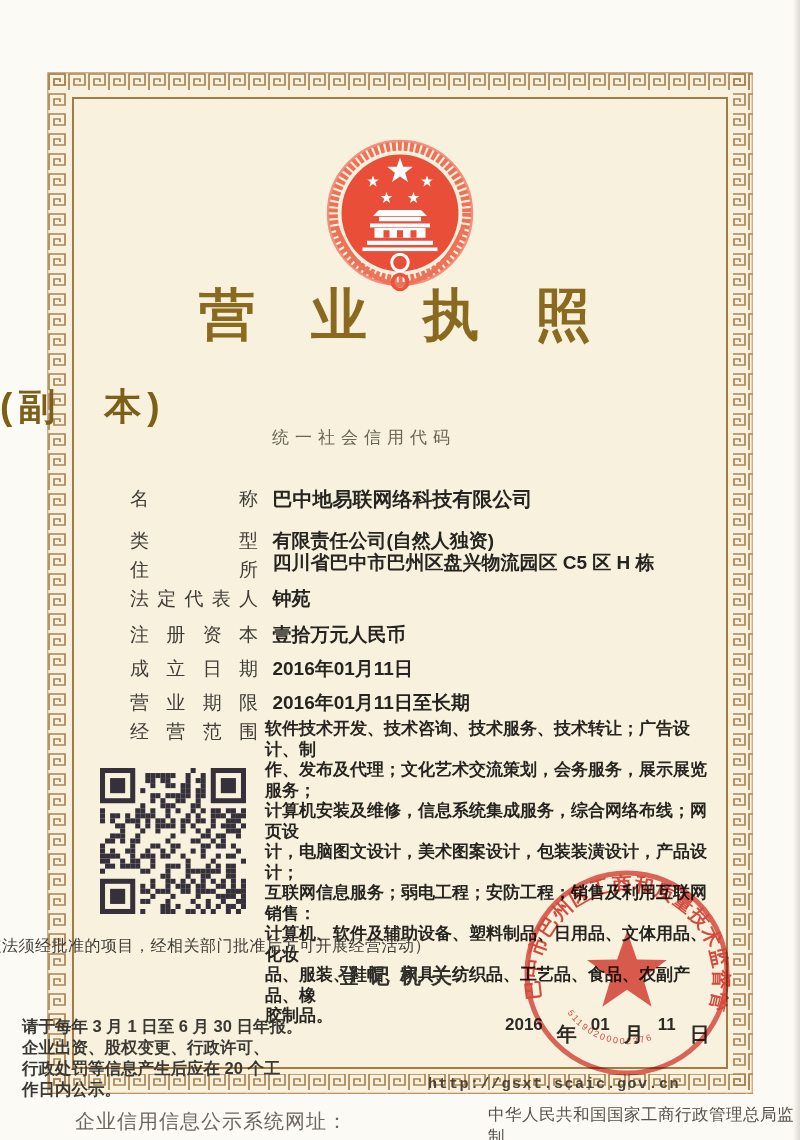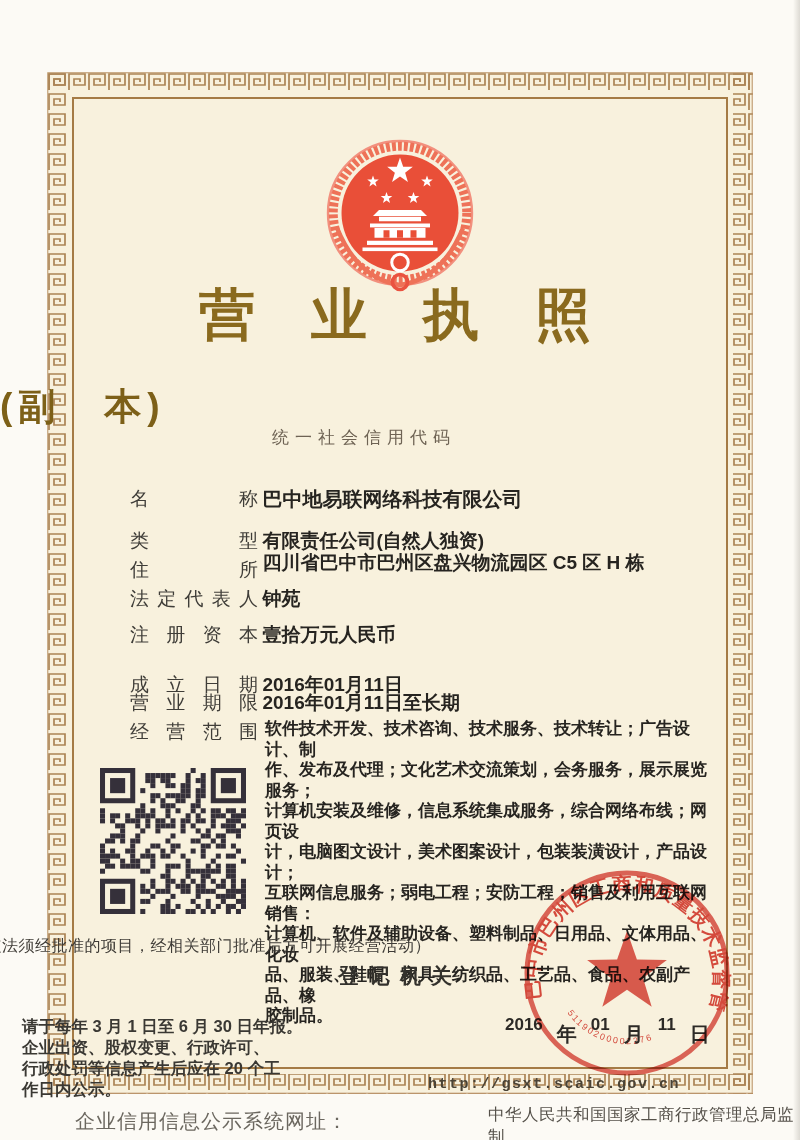--- a/index.html
+++ b/index.html
@@ -19,21 +19,21 @@
   .subtitle{position:absolute;left:0;top:382px;width:100%;z-index:2;
             font-size:37px;font-weight:600;color:#7d6018;letter-spacing:6px;}
   .code-label{position:absolute;left:272px;top:426px;z-index:2;font-size:17px;color:#6e6354;
               letter-spacing:6px;}
   .code-value{position:absolute;left:506px;top:436px;z-index:2;font-size:19px;color:#423e38;
               font-family:"Liberation Mono","DejaVu Sans Mono",monospace;letter-spacing:.5px;}
 
   .row{position:absolute;left:130px;width:600px;z-index:2;white-space:nowrap;}
   .flabel{display:inline-block;width:128px;text-align:justify;text-align-last:justify;
           font-size:19px;color:#3f3d38;vertical-align:top;}
-  .fvalue{display:inline-block;margin-left:0;font-size:19px;font-weight:700;color:#262420;
+  .fvalue{display:inline-block;margin-left:10px;font-size:19px;font-weight:700;color:#262420;
           vertical-align:top;}
   .scope-lines{position:absolute;left:265px;top:719px;width:445px;z-index:2;
                font-size:17px;line-height:20.5px;font-weight:700;color:#262420;}
 
   .qr{position:absolute;left:100px;top:768px;z-index:2;}
 
   .watermark{position:absolute;left:208px;top:586px;z-index:6;font-size:33px;font-weight:700;
              color:#e7231d;white-space:nowrap;letter-spacing:1px;}
 
   .note-line{position:absolute;left:200px;top:936px;width:600px;margin-left:-200px;z-index:2;
@@ -118,21 +118,21 @@
     <span class="fvalue">四川省巴中市巴州区盘兴物流园区 C5 区 H 栋</span>
   </div>
   <div class="row" style="top:586px">
     <span class="flabel">法定代表人</span>
     <span class="fvalue">钟苑</span>
   </div>
   <div class="row" style="top:622px">
     <span class="flabel">注册资本</span>
     <span class="fvalue">壹拾万元人民币</span>
   </div>
-  <div class="row" style="top:672px">
+  <div class="row" style="top:656px">
     <span class="flabel">成立日期</span>
     <span class="fvalue">2016年01月11日</span>
   </div>
   <div class="row" style="top:690px">
     <span class="flabel">营业期限</span>
     <span class="fvalue">2016年01月11日至长期</span>
   </div>
 
   <div class="row" style="top:719px">
     <span class="flabel">经营范围</span>

